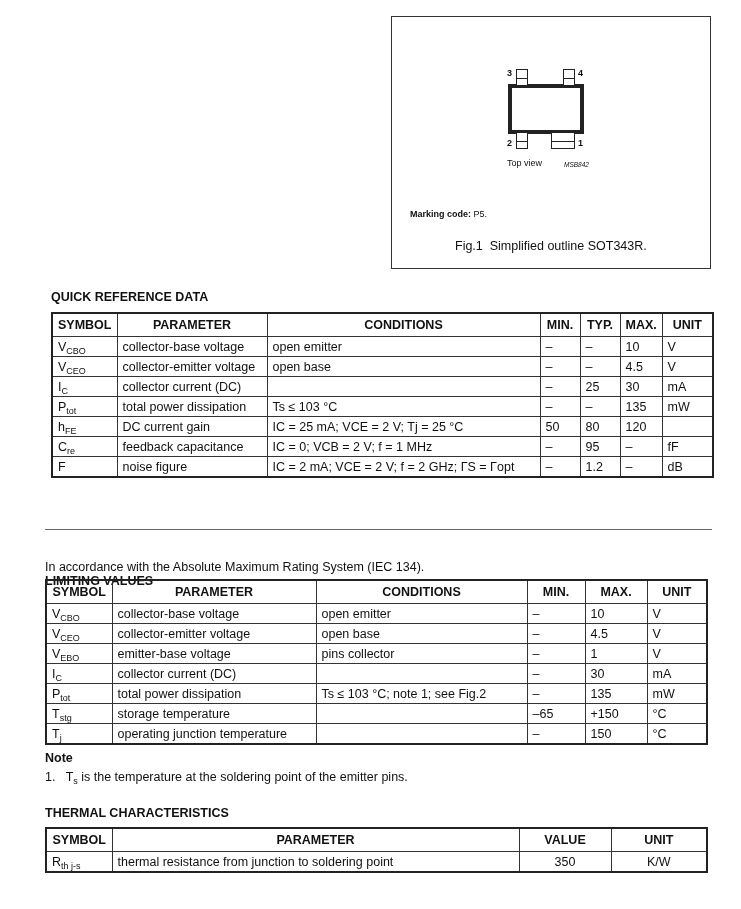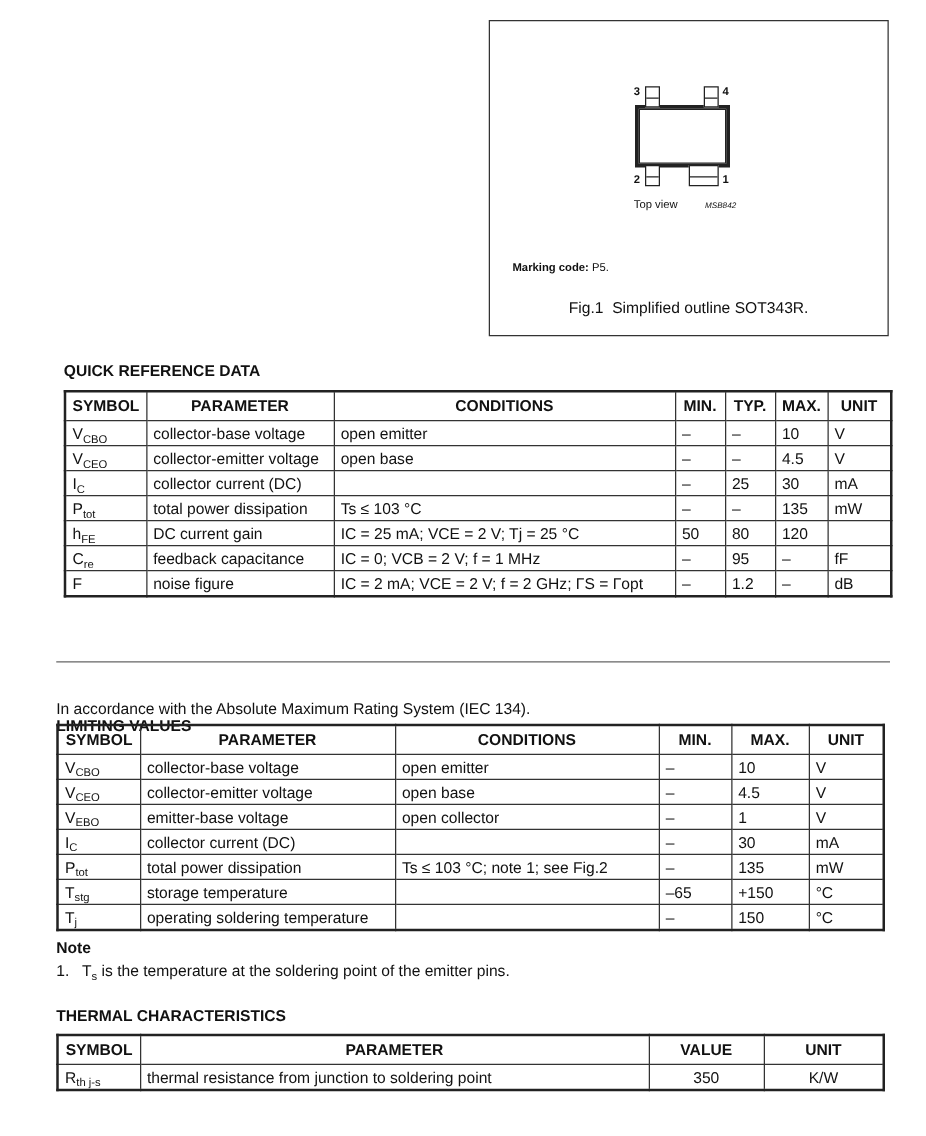--- a/index.html
+++ b/index.html
@@ -170,21 +170,21 @@
         <td><span>V</span><sub>CEO</sub></td>
         <td>collector-emitter voltage</td>
         <td>open base</td>
         <td>–</td>
         <td>4.5</td>
         <td>V</td>
       </tr>
       <tr>
         <td><span>V</span><sub>EBO</sub></td>
         <td>emitter-base voltage</td>
-        <td>open collector</td>
+        <td>pins collector</td>
         <td>–</td>
         <td>1</td>
         <td>V</td>
       </tr>
       <tr>
         <td><span>I</span><sub>C</sub></td>
         <td>collector current (DC)</td>
         <td></td>
         <td>–</td>
         <td>30</td>
@@ -201,21 +201,21 @@
       <tr>
         <td><span>T</span><sub>stg</sub></td>
         <td>storage temperature</td>
         <td></td>
         <td>–65</td>
         <td>+150</td>
         <td>°C</td>
       </tr>
       <tr>
         <td><span>T</span><sub>j</sub></td>
-        <td>operating soldering temperature</td>
+        <td>operating junction temperature</td>
         <td></td>
         <td>–</td>
         <td>150</td>
         <td>°C</td>
       </tr>
     </tbody>
 </table>
 
 <div class="abs sect-title" style="left:45px;top:751px;">Note</div>
 <div class="abs" style="left:45px;top:770px;">

